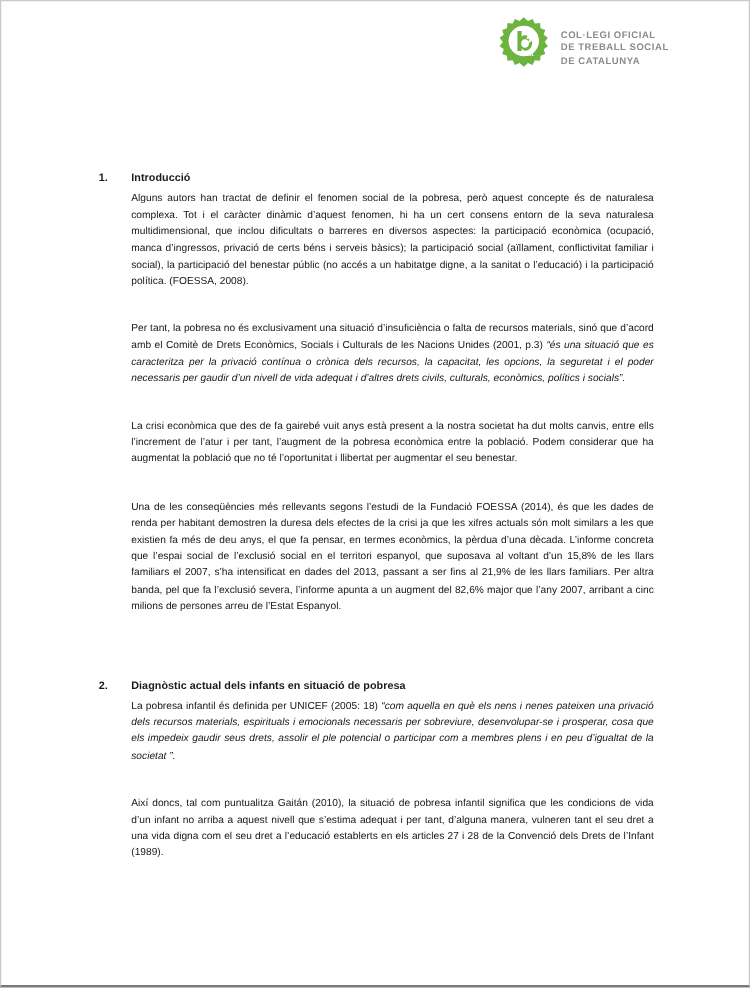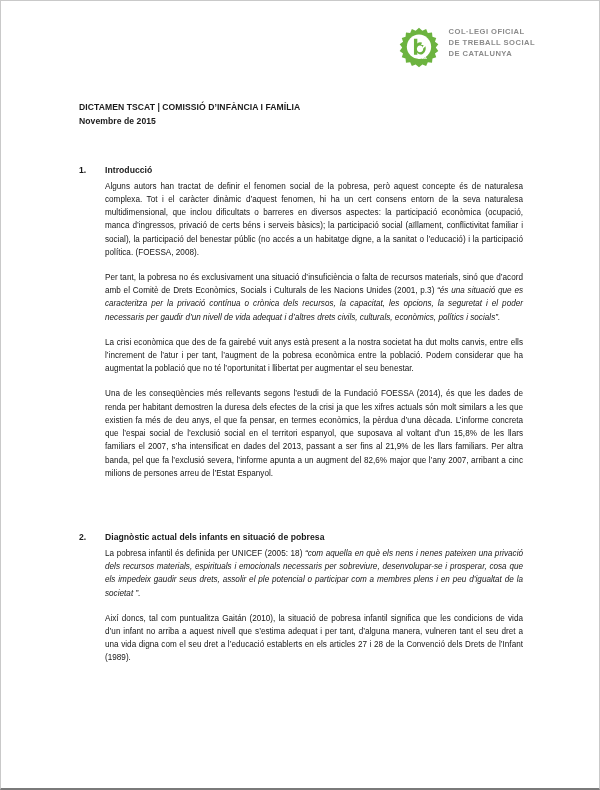--- a/index.html
+++ b/index.html
@@ -21,24 +21,24 @@
     background: #ffffff;
     box-sizing: border-box;
     border: 1px solid #c9c9c9;
     border-bottom: 2px solid #7a7a7a;
     overflow: hidden;
   }
 
   
   .header {
     position: absolute;
-    top: 26px;
+    top: 12px;
     right: 64px;
     display: flex;
-    align-items: flex-start;
+    align-items: flex-end;
     gap: 9px;
   }
 
   .logo-mark {
     position: relative;
     width: 42px;
     height: 42px;
     flex: 0 0 42px;
   }
   .logo-mark svg { display: block; width: 42px; height: 42px; }
@@ -107,21 +107,21 @@
     color: #151515;
     text-align: justify;
     text-justify: inter-word;
     letter-spacing: 0.02px;
     hyphens: none;
   }
   .para.first { margin-top: 5px; }
   .para em { font-style: italic; }
 
   
-  .gap-lg { margin-top: 12px; }
+  .gap-lg { margin-top: 25px; }
 </style>
 </head>
 <body>
 
 <div class="page">
 
   <div class="header">
     <div class="logo-mark">
       <svg viewBox="0 0 100 100" xmlns="http://www.w3.org/2000/svg" aria-hidden="true">
         <path d="M50 2 L58 9 L67 5 L71 14 L81 13 L82 23 L91 26 L88 35 L96 41 L90 49
@@ -138,24 +138,20 @@
     </div>
     <div class="logo-text">
       <div>COL·LEGI OFICIAL</div>
       <div>DE TREBALL SOCIAL</div>
       <div>DE CATALUNYA</div>
     </div>
   </div>
 
   <div class="content">
 
-    <div class="doc-title">
-      <span class="line">DICTAMEN TSCAT | COMISSIÓ D’INFÀNCIA I FAMÍLIA</span>
-      <span class="line">Novembre de 2015</span>
-    </div>
 
 
     <div class="section">
       <div class="section-heading">
         <span class="section-number">1.</span>
         <span class="section-title">Introducció</span>
       </div>
 
       <p class="para first">Alguns autors han tractat de definir el fenomen social de la pobresa, però aquest concepte és de naturalesa complexa. Tot i el caràcter dinàmic d’aquest fenomen, hi ha un cert consens entorn de la seva naturalesa multidimensional, que inclou dificultats o barreres en diversos aspectes: la participació econòmica (ocupació, manca d’ingressos, privació de certs béns i serveis bàsics); la participació social (aïllament, conflictivitat familiar i social), la participació del benestar públic (no accés a un habitatge digne, a la sanitat o l’educació) i la participació política. (FOESSA, 2008).</p>
 

